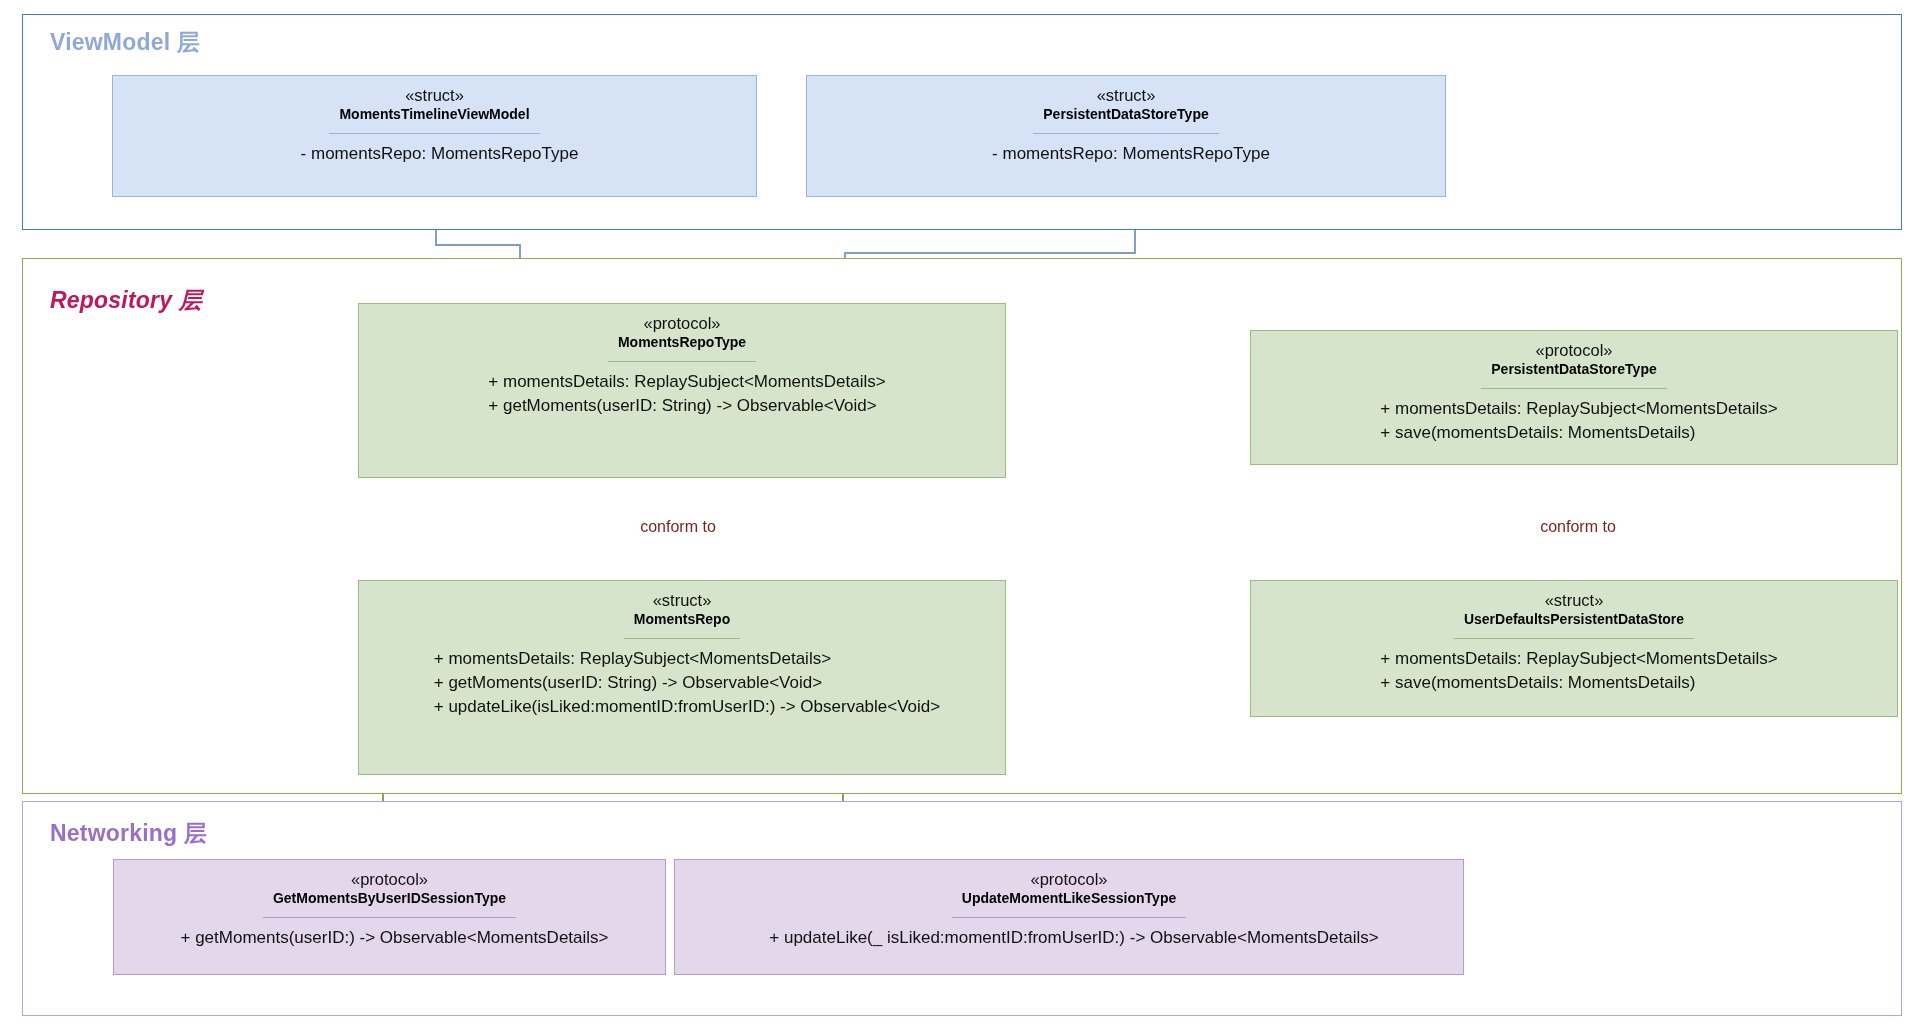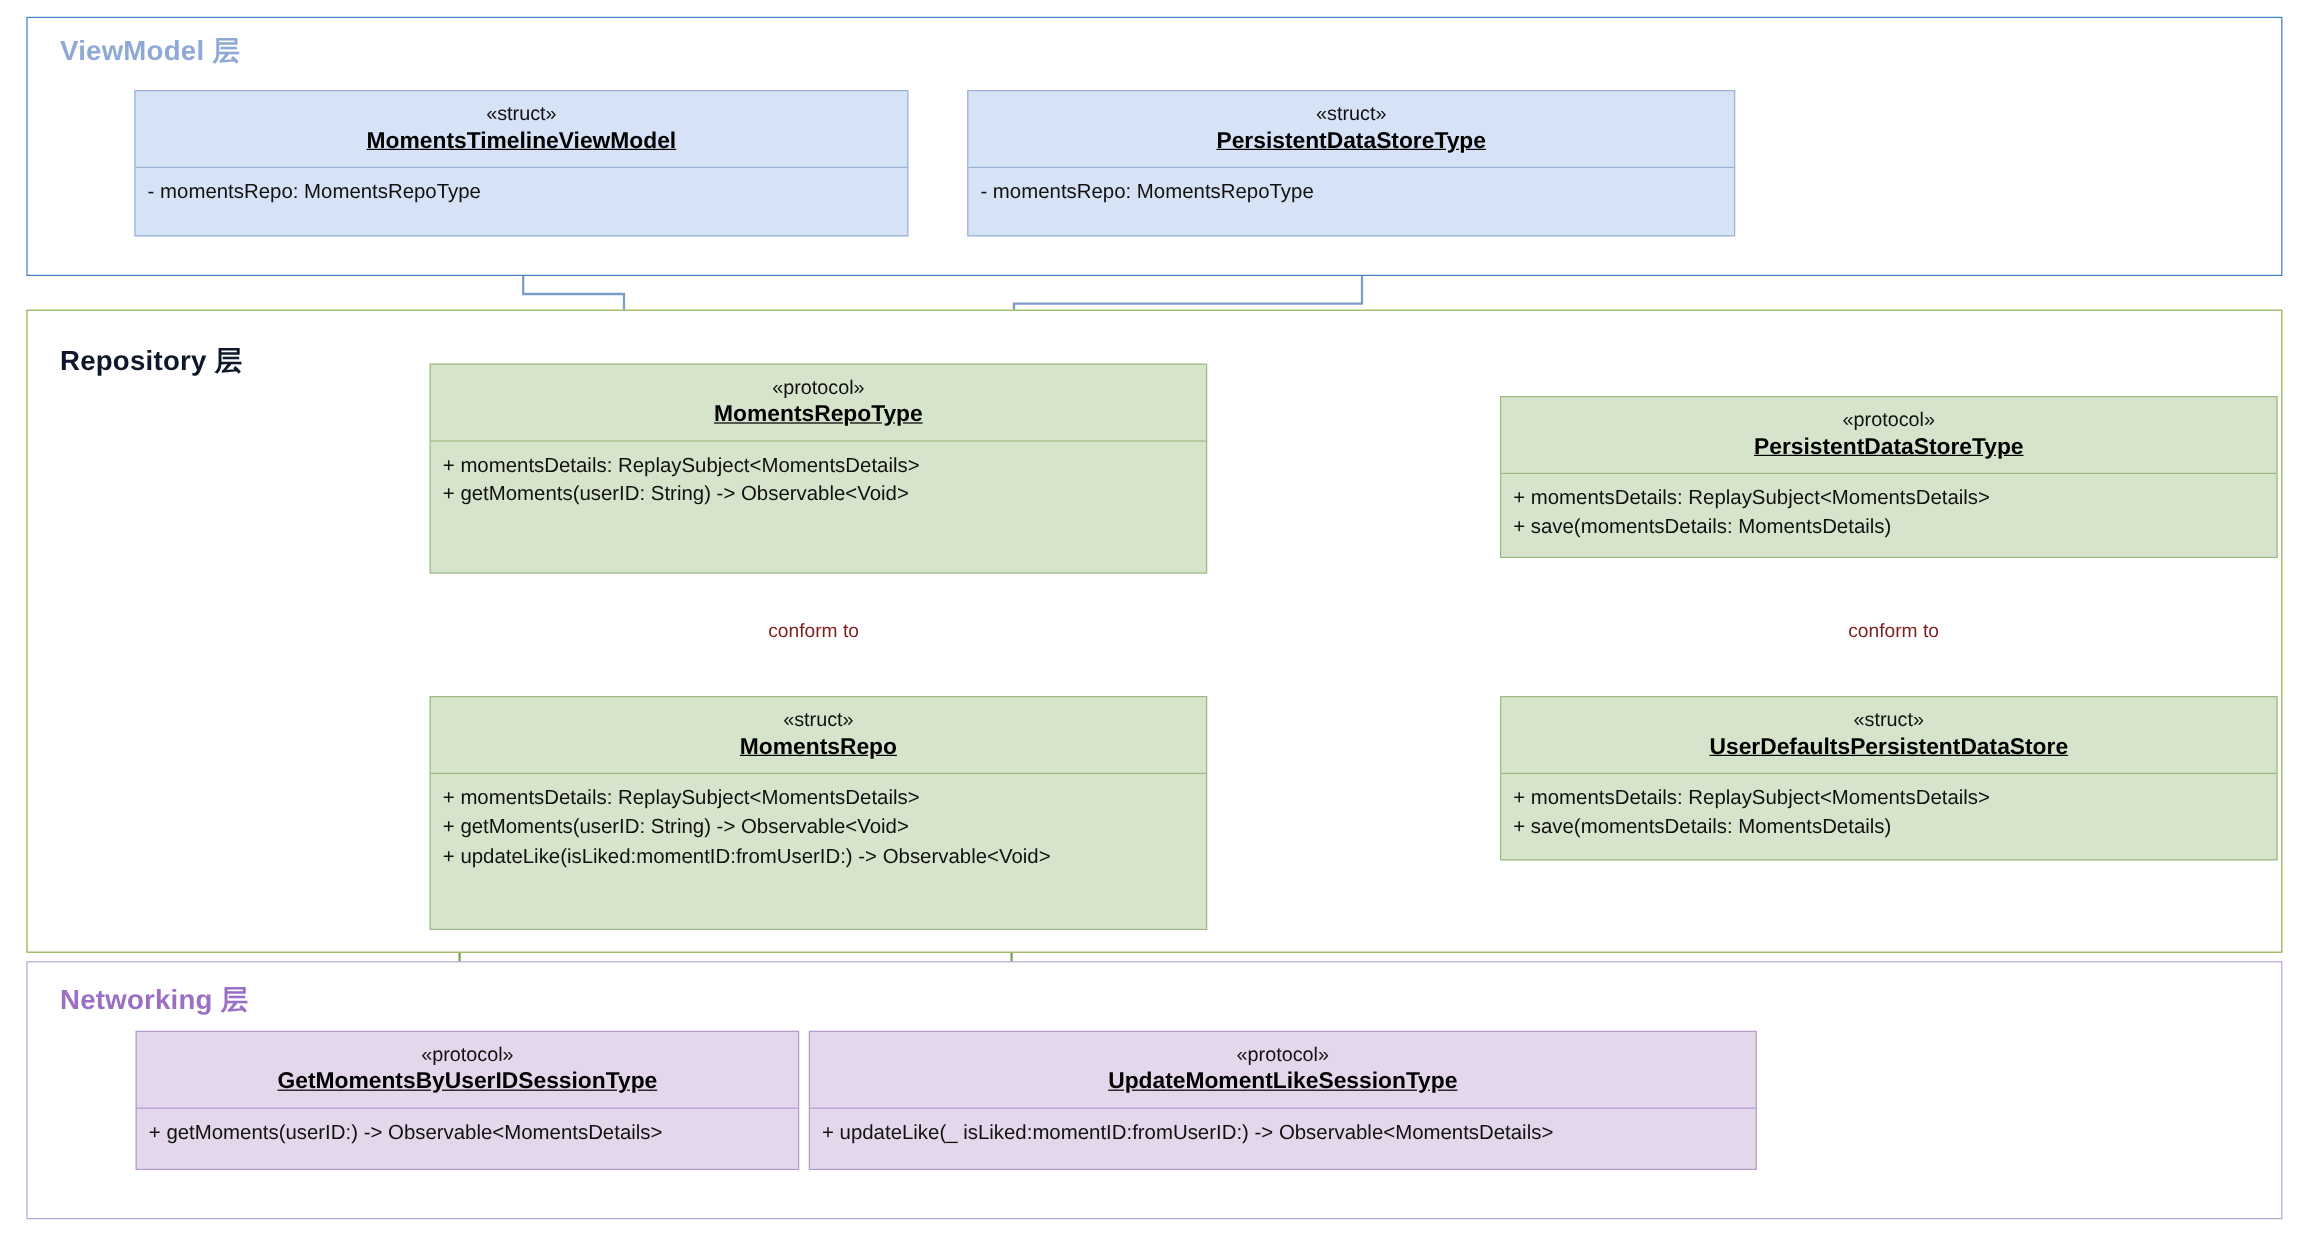--- a/index.html
+++ b/index.html
@@ -11,42 +11,42 @@
 
   
   .layer{position:absolute;box-sizing:border-box;background:#ffffff;}
   .layer-title{
     position:absolute;font-weight:bold;font-size:23px;letter-spacing:.2px;
     white-space:nowrap;
     text-align:center;
   }
 
   
-  .uml{position:absolute;box-sizing:border-box;display:flex;flex-direction:column;}
+  .uml{position:absolute;box-sizing:border-box;display:flex;flex-direction:column;align-items:center;}
   .uml .head{
     box-sizing:border-box;text-align:center;padding:9px 10px 10px 10px;
     line-height:1.22;
   }
   .uml .stereo{font-size:16.5px;color:#111;display:block;}
-  .uml .cname{font-size:19px;font-weight:bold;color:#000;display:block;margin-top:1px;text-decoration:underline;}
+  .uml .cname{font-size:14px;font-weight:bold;color:#000;display:block;margin-top:1px;}
   .uml .members{
     box-sizing:border-box;flex:1;padding:8px 0 8px 10px;
     display:flex;flex-direction:column;justify-content:flex-start;
   }
   .uml .member{font-size:17px;color:#111;line-height:1.42;white-space:nowrap;}
 
   
   .vm-layer{border:1.6px solid #3f7fbf;}
   .vm-title{color:#8fa9d6;}
   .uml.blue{background:#d6e2f5;border:1.3px solid #9ab2d6;}
   .uml.blue .head{border-bottom:1.3px solid #9ab2d6;}
 
   
   .repo-layer{border:1.6px solid #8db04a;}
-  .repo-title{color:#0f172a;}
+  .repo-title{color:#be185d;font-style:italic;}
   .uml.green{background:#d6e4cc;border:1.3px solid #9dba84;}
   .uml.green .head{border-bottom:1.3px solid #9dba84;}
 
   
   .net-layer{border:1.6px solid #b9a3d6;}
   .net-title{color:#9a6fc4;}
   .uml.purple{background:#e4d7ec;border:1.3px solid #b39bcb;}
   .uml.purple .head{border-bottom:1.3px solid #b39bcb;}
 
   .edge-label{

